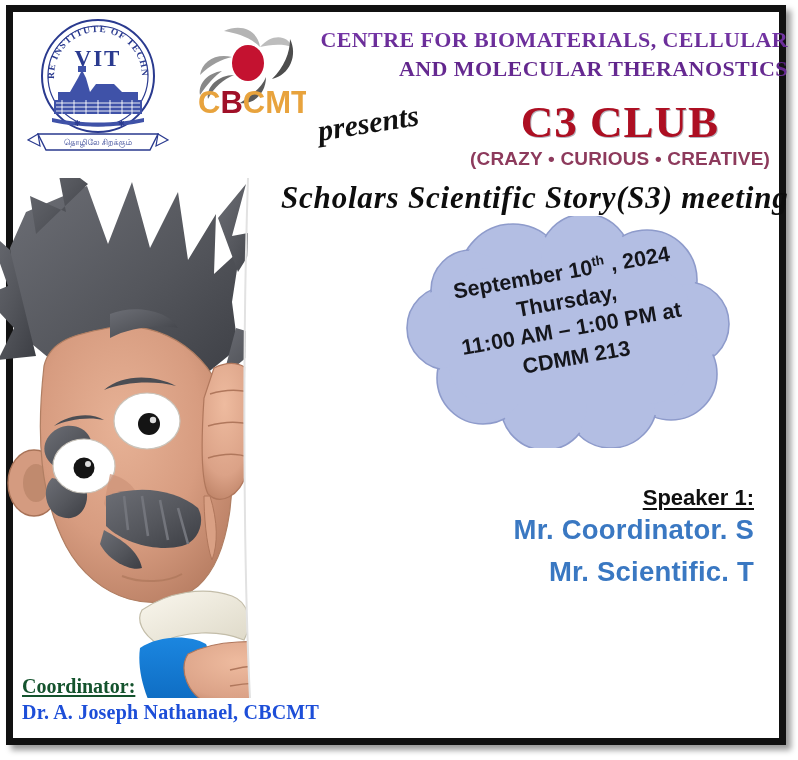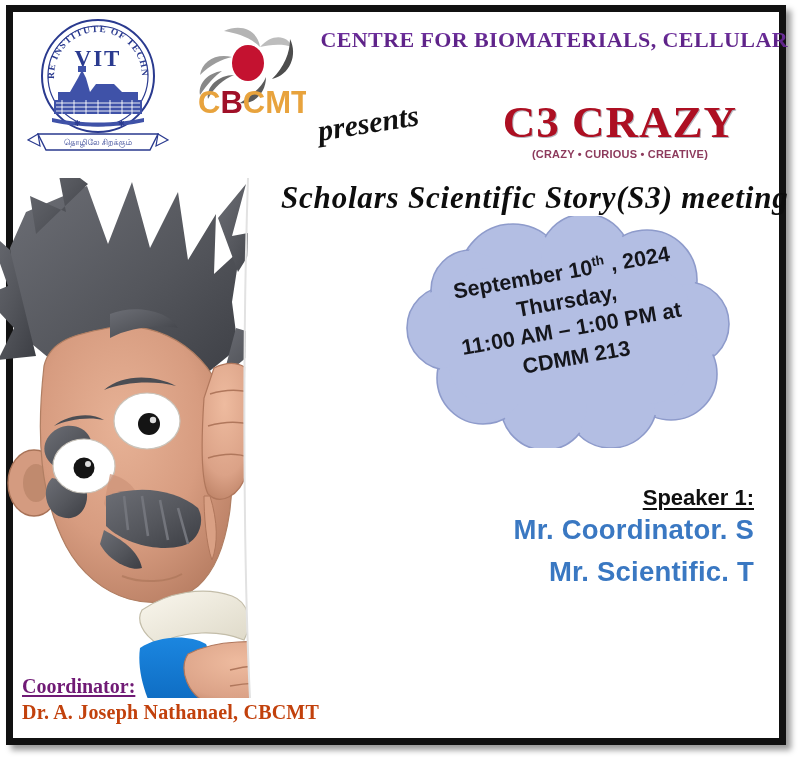--- a/index.html
+++ b/index.html
@@ -71,21 +71,21 @@
     font-weight:bold;
     font-size:45px;
     letter-spacing:1px;
     color:#ad0f22;
     line-height:1.02;
     text-shadow:1px 1px 0 rgba(90,90,110,.45);
   }
   .c3-sub{
     font-family:"Liberation Sans", sans-serif;
     font-weight:bold;
-    font-size:11px;
+    font-size:19px;
     letter-spacing:.2px;
     color:#8d3a5c;
     margin-top:2px;
     white-space:nowrap;
   }
 
   
   .presents{
     left:318px; top:114px;
     font-family:"Liberation Serif", serif;
@@ -148,30 +148,30 @@
     letter-spacing:.2px;
     margin-bottom:6px;
   }
 
   
   .coordinator{ left:22px; bottom:34px; z-index:8; }
   .coord-label{
     font-family:"Liberation Serif", serif;
     font-weight:bold;
     font-size:20px;
-    color:#701a75;
+    color:#14532d;
     text-decoration:underline;
     text-underline-offset:2px;
     line-height:1.30;
   }
   .coord-name{
     font-family:"Liberation Serif", serif;
     font-weight:bold;
     font-size:20px;
-    color:#c2410c;
+    color:#1d4ed8;
     line-height:1.35;
     letter-spacing:.2px;
   }
 
   
   .character{ left:-8px; top:178px; width:330px; height:520px; z-index:4;}
   .character svg{display:block;}
 </style>
 </head>
 <body>
@@ -331,24 +331,25 @@
       </g>
       <ellipse cx="54" cy="46" rx="16" ry="18" fill="#c41230"></ellipse>
       <text x="4" y="96" font-family="Liberation Sans, sans-serif" font-size="31" font-weight="bold">
         <tspan fill="#e8a33d">C</tspan><tspan fill="#a01028">B</tspan><tspan fill="#e8a33d">C</tspan><tspan fill="#e8a33d">M</tspan><tspan fill="#e8a33d">T</tspan>
       </text>
     </svg>
   </div>
 
   <div class="layer centre-title">
     <span>CENTRE FOR BIOMATERIALS, CELLULAR</span>
+    <span>AND MOLECULAR THERANOSTICS</span>
   </div>
 
   <div class="layer c3-block">
-    <div class="c3-title">C3 CRAZY</div>
+    <div class="c3-title">C3 CLUB</div>
     <div class="c3-sub">(CRAZY • CURIOUS • CREATIVE)</div>
   </div>
 
   <div class="layer presents">presents</div>
 
   <div class="layer s3-line">Scholars Scientific Story(S3) meeting</div>
 
   <div class="layer cloud-wrap">
     <svg viewBox="0 0 340 232" width="340" height="232" xmlns="http://www.w3.org/2000/svg">
       <g fill="#b3bee3" stroke="#8e9bcb" stroke-width="1.6">

